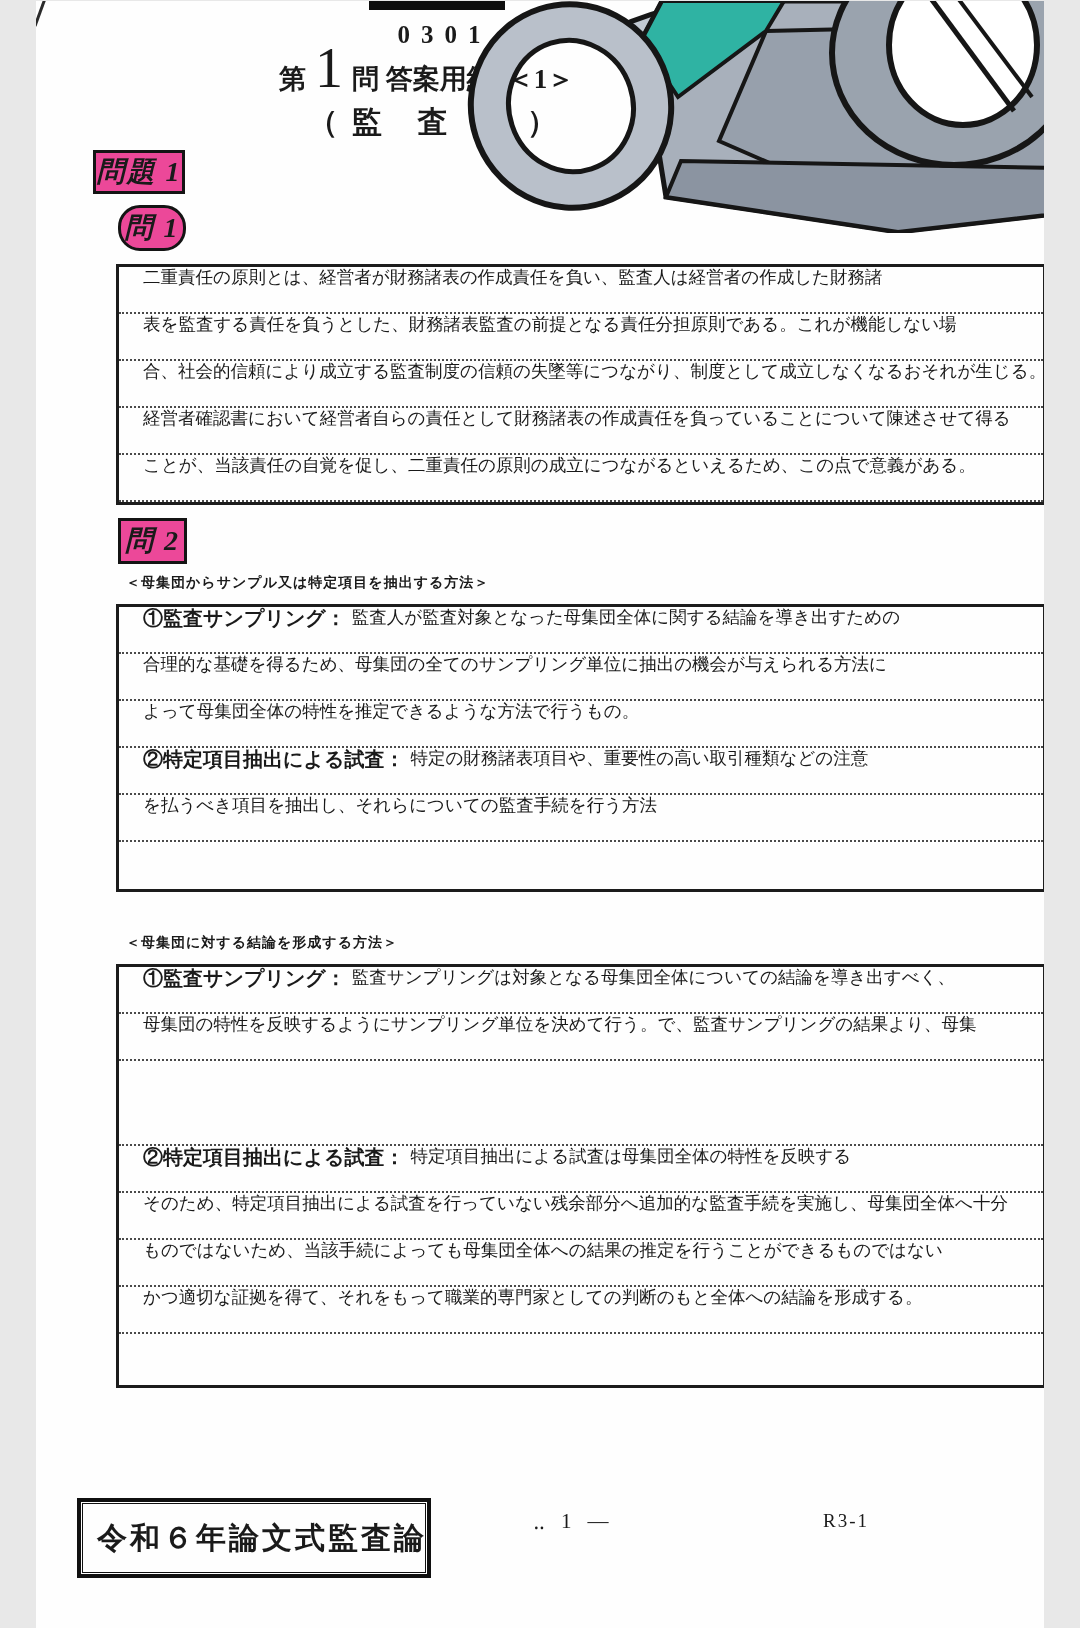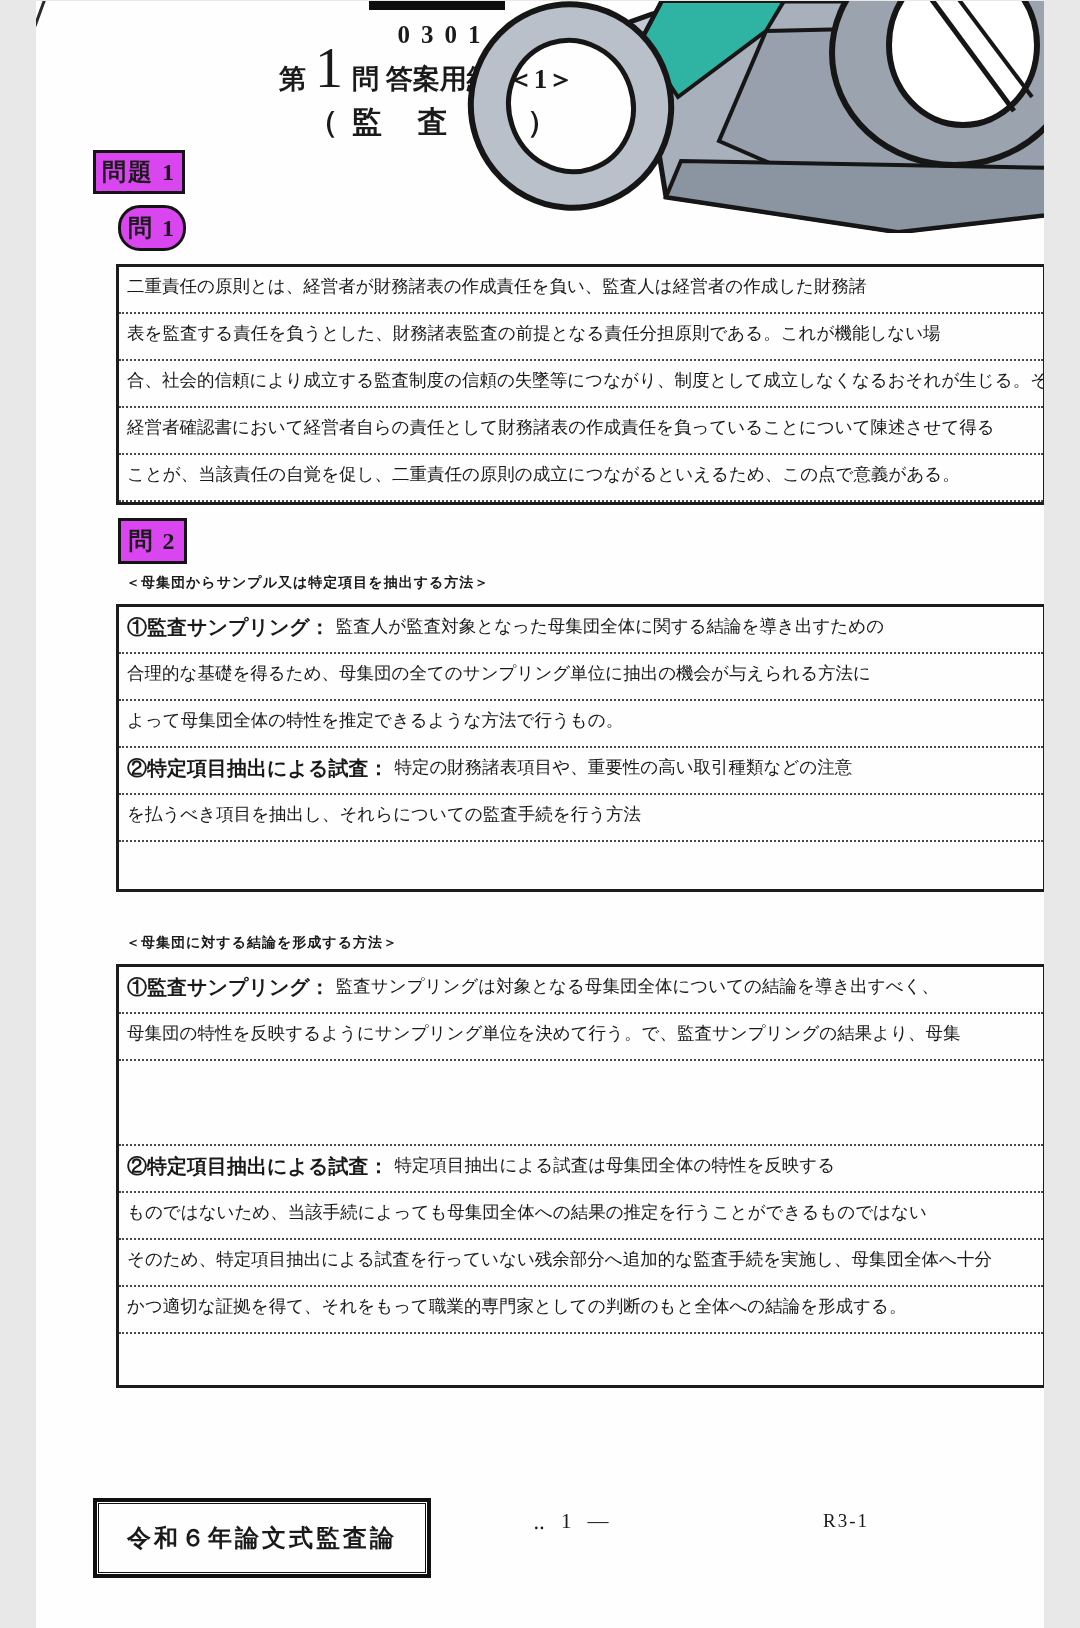--- a/index.html
+++ b/index.html
@@ -19,49 +19,49 @@
   .title-line{position:absolute;left:243px;top:44px;display:flex;align-items:flex-end;gap:9px;
     font-size:27px;font-weight:600;line-height:1;}
   .title-big{font-size:56px;font-weight:500;line-height:.85;}
   .title-sheet{margin-left:4px;}
   .subtitle{position:absolute;left:272px;top:106px;font-size:30px;font-weight:600;letter-spacing:14px;line-height:1;}
 
   
   .illus{position:absolute;left:430px;top:0;width:650px;height:232px;}
 
   
-  .label-box{position:absolute;border:3px solid #141414;background:#d946ef;
+  .label-box{position:absolute;border:3px solid #141414;background:#ec4899;
     display:flex;align-items:center;justify-content:center;
-    font-size:24px;font-weight:700;letter-spacing:2px;}
+    font-size:28px;font-weight:700;letter-spacing:2px;font-style:italic;}
   .lb-q1outer{left:57px;top:149px;width:86px;height:38px;}
   .lb-q1{left:82px;top:204px;width:62px;height:40px;border-radius:22px;}
   .lb-q2{left:82px;top:517px;width:63px;height:40px;}
 
   
   .sec-heading{position:absolute;left:90px;font-size:14px;font-weight:700;letter-spacing:1px;}
   .sh-1{top:573px;}
   .sh-2{top:933px;}
 
   
   .answer-box{position:absolute;left:80px;width:930px;border:3px solid #1c1c1c;box-sizing:border-box;background:transparent;}
   .ab-1{top:263px;height:241px;}
   .ab-2{top:603px;height:288px;}
   .ab-3{top:963px;height:424px;}
   .row{box-sizing:border-box;height:47px;border-bottom:2px dotted #4a4a4a;
-    display:flex;align-items:center;padding:0 4px 5px 8px;overflow:hidden;white-space:nowrap;}
+    display:flex;align-items:flex-start;padding:0 4px 5px 24px;overflow:hidden;white-space:nowrap;}
   .row .prefix{font-family:"Liberation Serif",serif;font-size:20px;font-weight:600;margin-right:6px;line-height:1.15;}
   .row .hand{font-size:17.5px;line-height:1.25;color:#191919;}
   .row-filler{height:47px;border-bottom:none;}
   .row-spacer{box-sizing:border-box;height:85px;border-bottom:2px dotted #4a4a4a;}
 
   
-  .footer-box{position:absolute;left:57px;top:1497px;width:330px;height:72px;
+  .footer-box{position:absolute;left:41px;top:1497px;width:330px;height:72px;
     border:4px solid #101010;box-shadow:inset 0 0 0 1px #fff,inset 0 0 0 2px #101010;
     display:flex;align-items:center;justify-content:center;
-    font-size:24px;font-weight:700;letter-spacing:3px;}
+    font-size:30px;font-weight:700;letter-spacing:3px;padding-left:16px;}
   .page-num{position:absolute;left:450px;top:1506px;width:170px;display:flex;justify-content:center;
     align-items:center;gap:16px;font-size:21px;}
   .doc-code{position:absolute;left:787px;top:1509px;font-size:19px;letter-spacing:2px;}
 </style>
 </head>
 <body>
 
 <div class="page">
 
   <div class="corner-mark"></div>
@@ -155,24 +155,24 @@
     </div>
     <div class="row">
         <span class="hand">母集団の特性を反映するようにサンプリング単位を決めて行う。で、監査サンプリングの結果より、母集</span>
       </div>
     <div class="row-spacer"></div>
     <div class="row">
       <span class="prefix">②特定項目抽出による試査：</span>
       <span class="hand">特定項目抽出による試査は母集団全体の特性を反映する</span>
     </div>
     <div class="row">
-        <span class="hand">ものではないため、当該手続によっても母集団全体への結果の推定を行うことができるものではない</span>
+        <span class="hand">そのため、特定項目抽出による試査を行っていない残余部分へ追加的な監査手続を実施し、母集団全体へ十分</span>
       </div>
     <div class="row">
-        <span class="hand">そのため、特定項目抽出による試査を行っていない残余部分へ追加的な監査手続を実施し、母集団全体へ十分</span>
+        <span class="hand">ものではないため、当該手続によっても母集団全体への結果の推定を行うことができるものではない</span>
       </div>
     <div class="row">
         <span class="hand">かつ適切な証拠を得て、それをもって職業的専門家としての判断のもと全体への結論を形成する。</span>
       </div>
   </div>
 
   <div class="footer-box print">令和６年論文式監査論</div>
   <div class="page-num print">
     <span>‥</span>
     <span>1</span>

